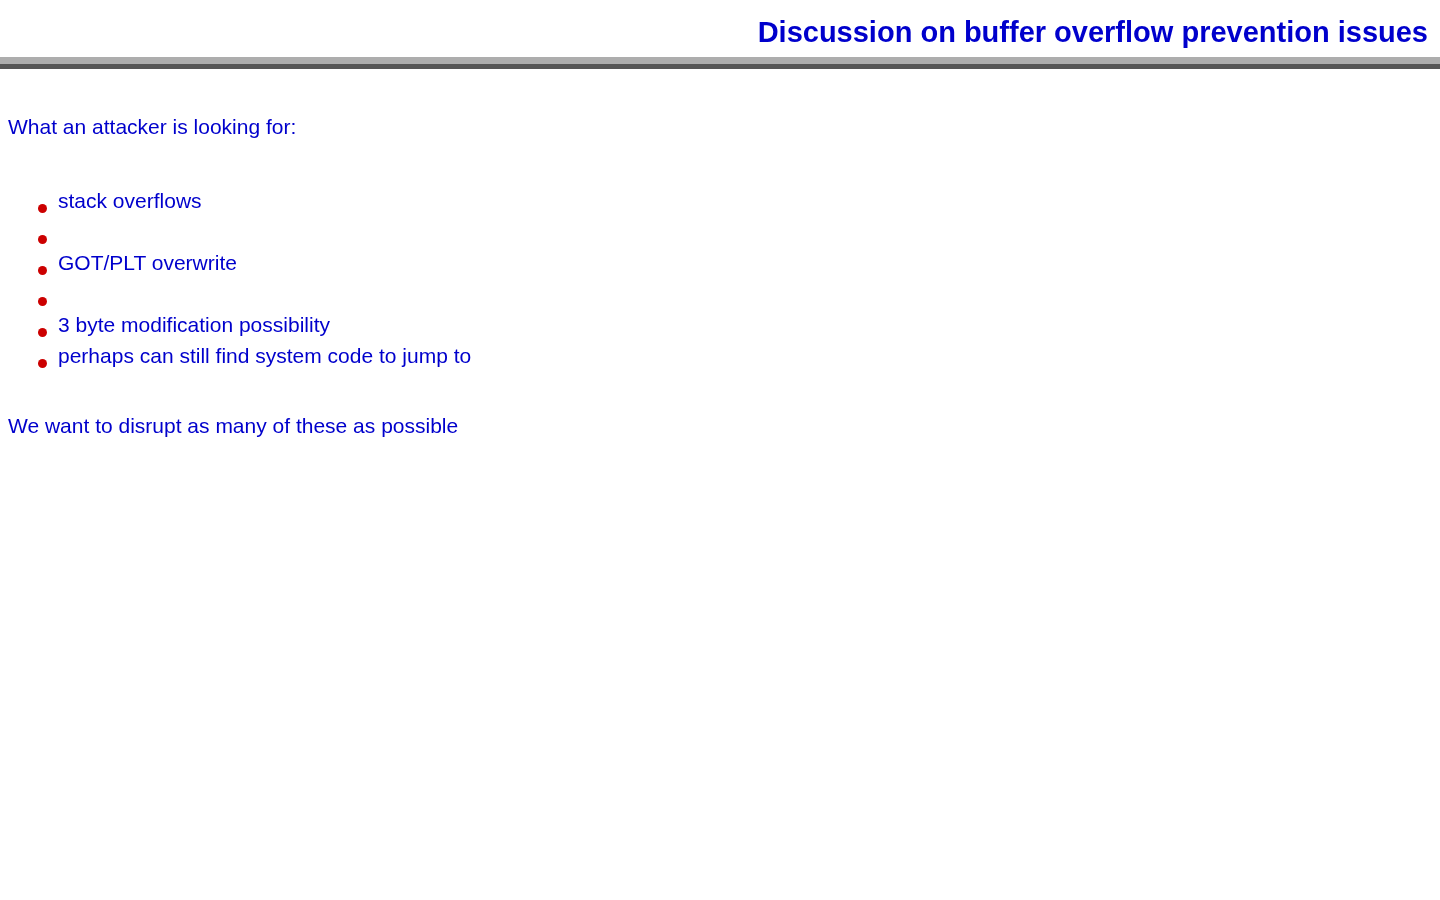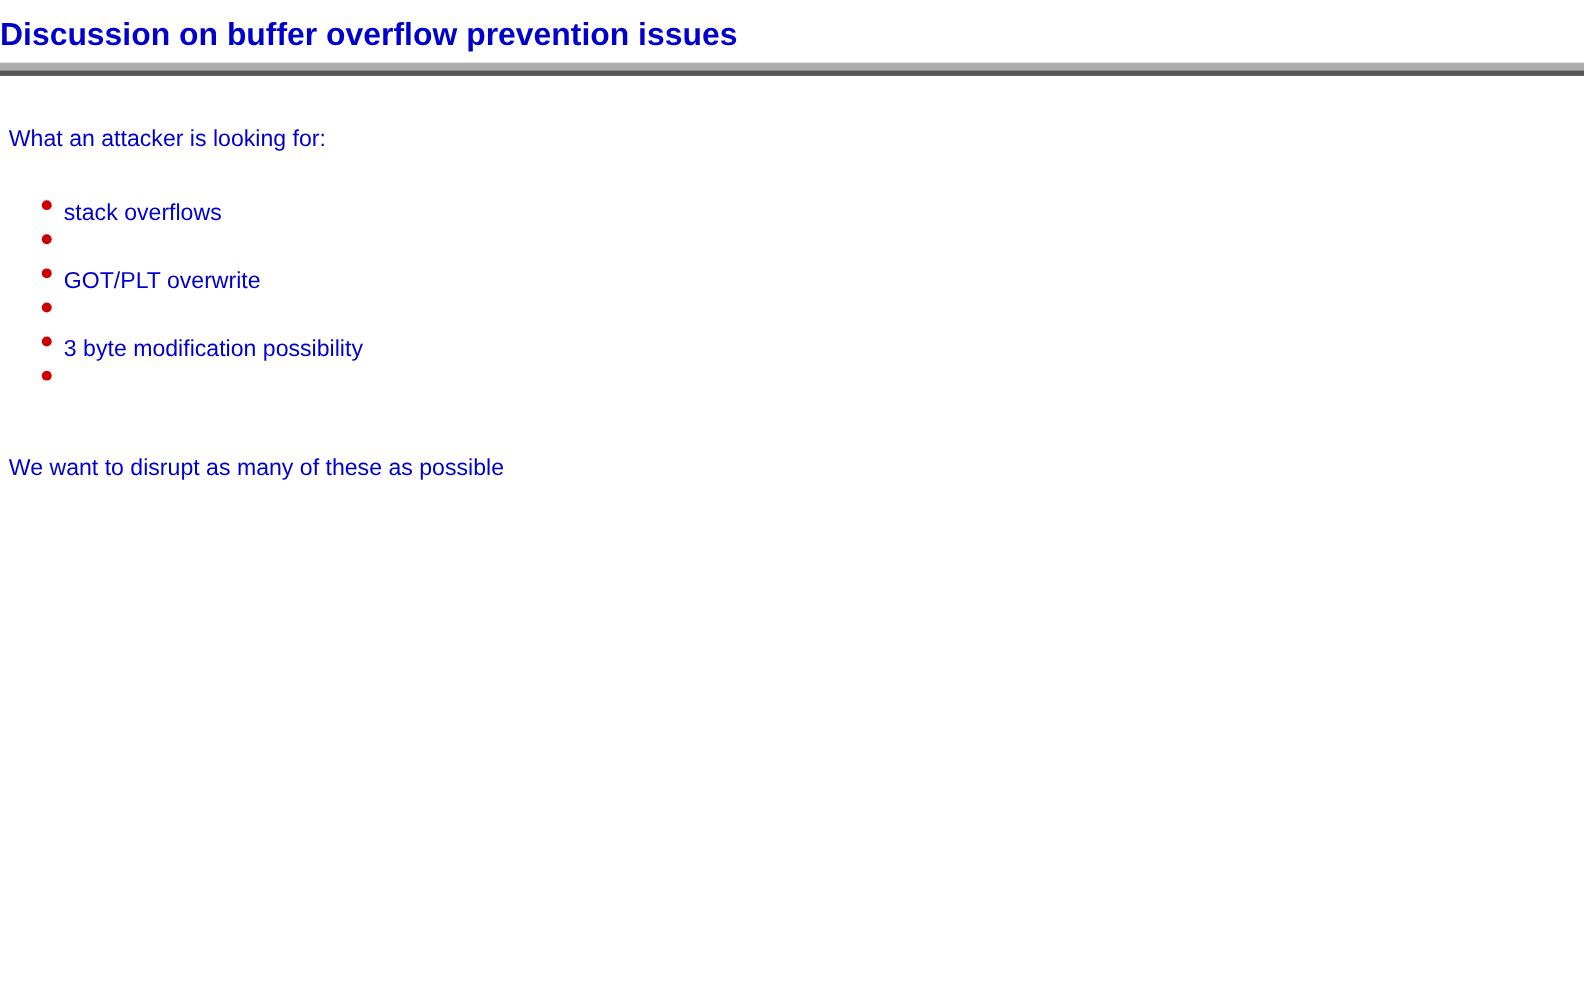--- a/index.html
+++ b/index.html
@@ -18,22 +18,22 @@
   body {
     width: 1440px;
     height: 900px;
     font-family: "Liberation Sans", sans-serif;
     overflow: hidden;
   }
   .slide-header {
     width: 100%;
   }
   .page-title {
-    margin: 16px 0 8px 0;
-    text-align: left;
+    margin: 16px 12px 8px 0;
+    text-align: right;
     font-size: 29px;
     font-weight: bold;
     color: var(--title-blue);
     letter-spacing: 0px;
   }
   .separator-rule {
     width: 100%;
   }
   .rule-light {
     height: 7px;
@@ -50,21 +50,21 @@
   .intro-text {
     margin: 46px 0 0 8px;
   }
   .bullet-list {
     list-style: none;
     margin: 43px 0 0 38px;
     padding: 0;
   }
   .bullet-list li {
     display: flex;
-    align-items: flex-start;
+    align-items: flex-end;
     height: 31px;
   }
   .bullet {
     flex: none;
     width: 9px;
     height: 9px;
     border-radius: 50%;
     background: var(--bullet-red);
     margin-right: 11px;
   }
@@ -109,18 +109,19 @@
       </li>
 
       <li>
         <span class="bullet"></span>
         <span class="item-text">3 byte modification possibility</span>
       </li>
 
 
       <li>
         <span class="bullet"></span>
+        <span class="item-text">perhaps can still find system code to jump to</span>
       </li>
     </ul>
 
   <p class="conclusion-text">We want to disrupt as many of these as possible</p>
 
 </main>
 
 </body></html>

